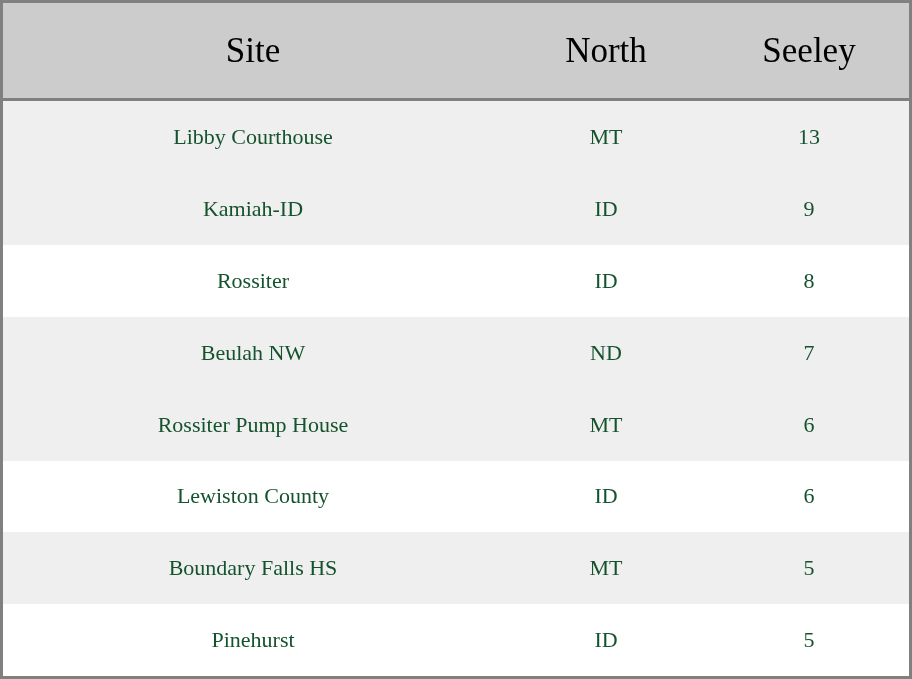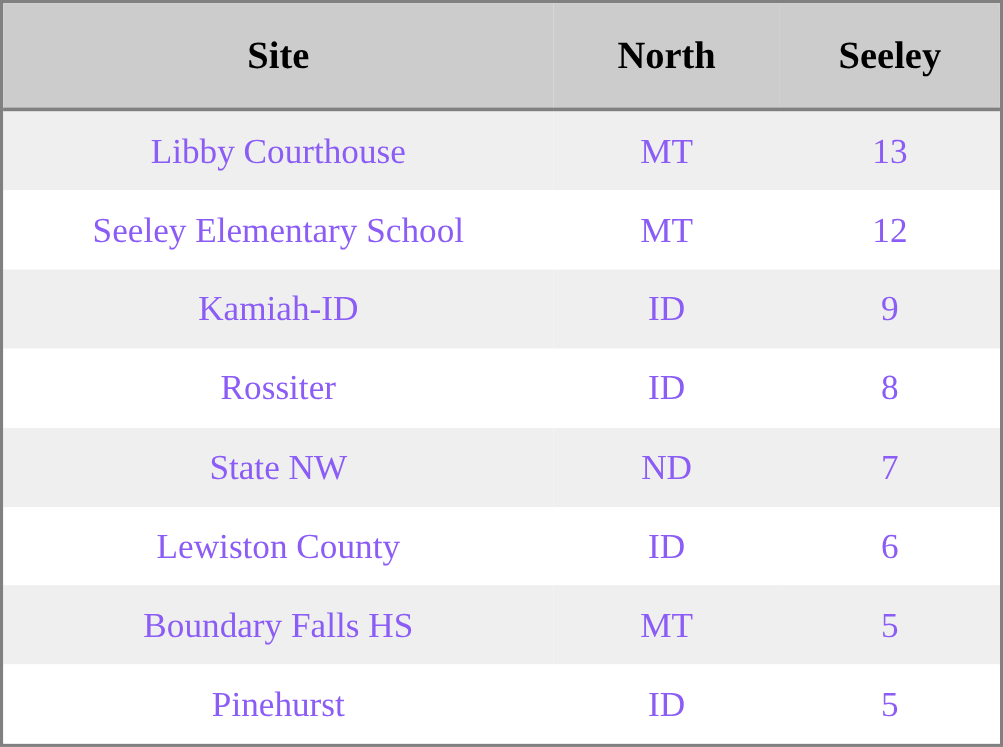--- a/index.html
+++ b/index.html
@@ -22,30 +22,30 @@
   }
   table.data-table {
     width: 100%;
     height: 100%;
     border-collapse: collapse;
     table-layout: fixed;
   }
   thead th {
     background: #cccccc;
     font-size: 35px;
-    font-weight: bold;
+    font-weight: normal;
     color: #000000;
     text-align: center;
     padding: 0;
     height: 95px;
     border-bottom: 3px solid #808080;
   }
   tbody td {
-    font-size: 32px;
-    color: #8b5cf6;
+    font-size: 22px;
+    color: #14532d;
     text-align: center;
     padding: 0;
     height: 58px;
     border: none;
   }
   tbody tr.odd-row td {
     background: #efefef;
   }
   tbody tr.even-row td {
     background: #ffffff;
@@ -70,39 +70,39 @@
         <th>North</th>
         <th>Seeley</th>
       </tr>
     </thead>
     <tbody id="table-body">
         <tr class="odd-row">
           <td>Libby Courthouse</td>
           <td>MT</td>
           <td>13</td>
         </tr>
-        <tr class="even-row">
-          <td>Seeley Elementary School</td>
-          <td>MT</td>
-          <td>12</td>
-        </tr>
         <tr class="odd-row">
           <td>Kamiah-ID</td>
           <td>ID</td>
           <td>9</td>
         </tr>
         <tr class="even-row">
           <td>Rossiter</td>
           <td>ID</td>
           <td>8</td>
         </tr>
         <tr class="odd-row">
-          <td>State NW</td>
+          <td>Beulah NW</td>
           <td>ND</td>
           <td>7</td>
+        </tr>
+        <tr class="odd-row">
+          <td>Rossiter Pump House</td>
+          <td>MT</td>
+          <td>6</td>
         </tr>
         <tr class="even-row">
           <td>Lewiston County</td>
           <td>ID</td>
           <td>6</td>
         </tr>
         <tr class="odd-row">
           <td>Boundary Falls HS</td>
           <td>MT</td>
           <td>5</td>

